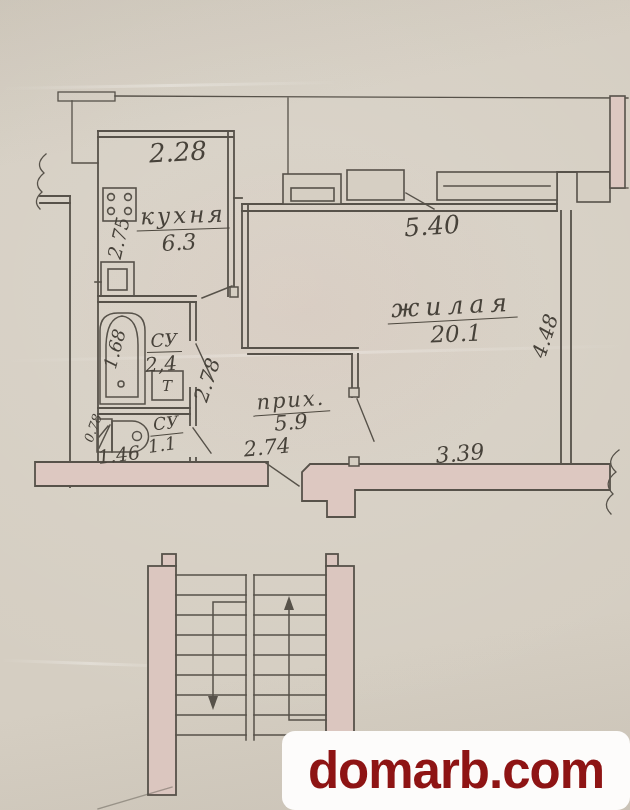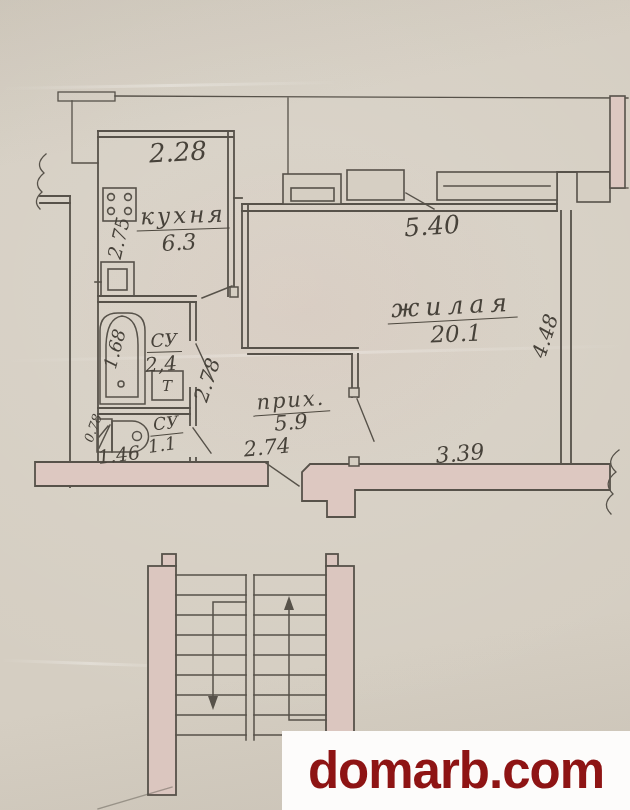--- a/index.html
+++ b/index.html
@@ -14,21 +14,21 @@
   }
   .tint{position:absolute;pointer-events:none;}
   svg{position:absolute;left:0;top:0;}
   .lbl{
     position:absolute;color:#47423a;font-style:italic;white-space:nowrap;
     transform:translate(-50%,-50%);line-height:1;
   }
   .u{display:inline-block;border-bottom:1.7px solid #4d483f;padding:0 4px 2px;}
   .wm{
     position:absolute;left:282px;top:731px;width:348px;height:79px;
-    background:#fdfcfb;display:flex;align-items:center;justify-content:center;
+    background:#fdfcfb;display:flex;align-items:center;justify-content:center;border-radius:13px;
   }
   .wm span{
     font-family:"Liberation Sans", sans-serif;font-weight:bold;font-size:51px;
     color:#8e1414;letter-spacing:-1px;
   }
   .crease{position:absolute;pointer-events:none;background:linear-gradient(90deg,rgba(255,255,255,0),rgba(255,255,255,.30),rgba(255,255,255,0));}
 </style>
 </head>
 <body>
 

